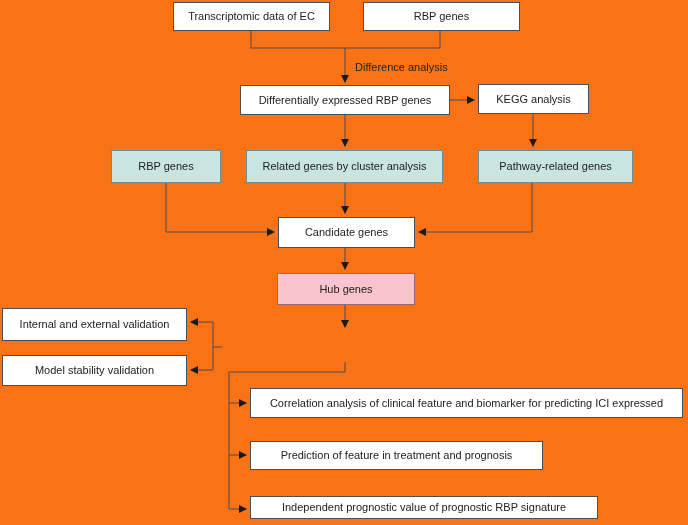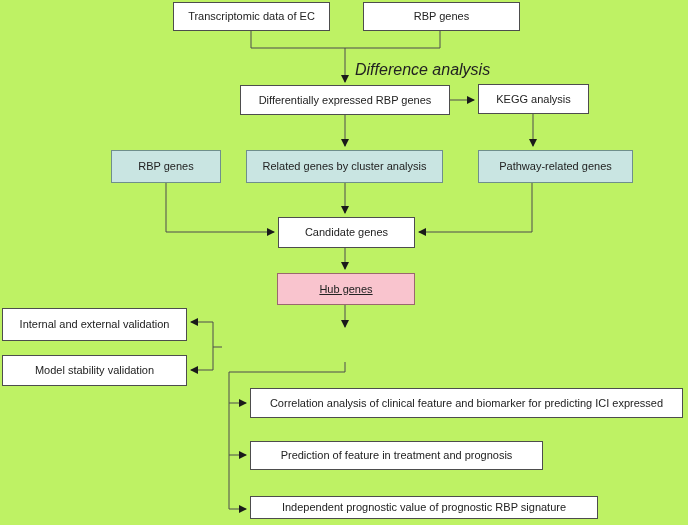--- a/index.html
+++ b/index.html
@@ -4,21 +4,21 @@
 <style>
   html, body {
     margin: 0;
     padding: 0;
     background: #ffffff;
   }
   #canvas {
     position: relative;
     width: 688px;
     height: 525px;
-    background: #bef264;
+    background: #f97316;
     font-family: "Liberation Sans", sans-serif;
     overflow: hidden;
   }
   .node {
     position: absolute;
     box-sizing: border-box;
     display: flex;
     align-items: center;
     justify-content: center;
     text-align: center;
@@ -29,28 +29,26 @@
     border: 1px solid #4d4d4d;
     padding: 0 6px;
   }
   .node.teal {
     background: #c9e5e2;
     border-color: #6f8f8c;
   }
   .node.pink {
     background: #f9c4ce;
     border-color: #9a686e;
-    text-decoration: underline;
   }
   .edge-label {
     position: absolute;
-    font-size: 16px;
+    font-size: 11px;
     color: #222222;
     white-space: nowrap;
-    font-style: italic;
   }
   svg.wires {
     position: absolute;
     left: 0;
     top: 0;
     width: 688px;
     height: 525px;
     pointer-events: none;
   }
 </style>

